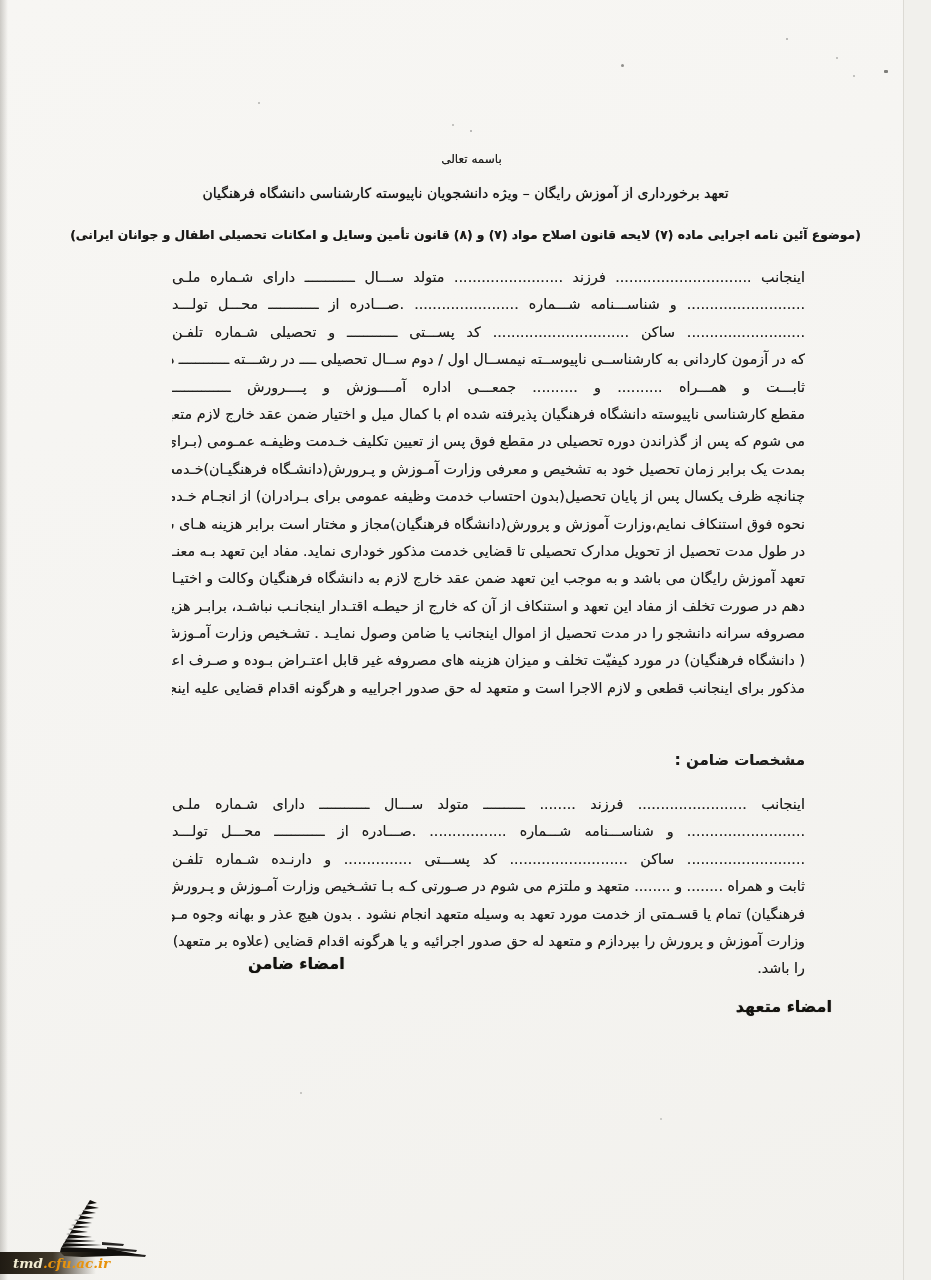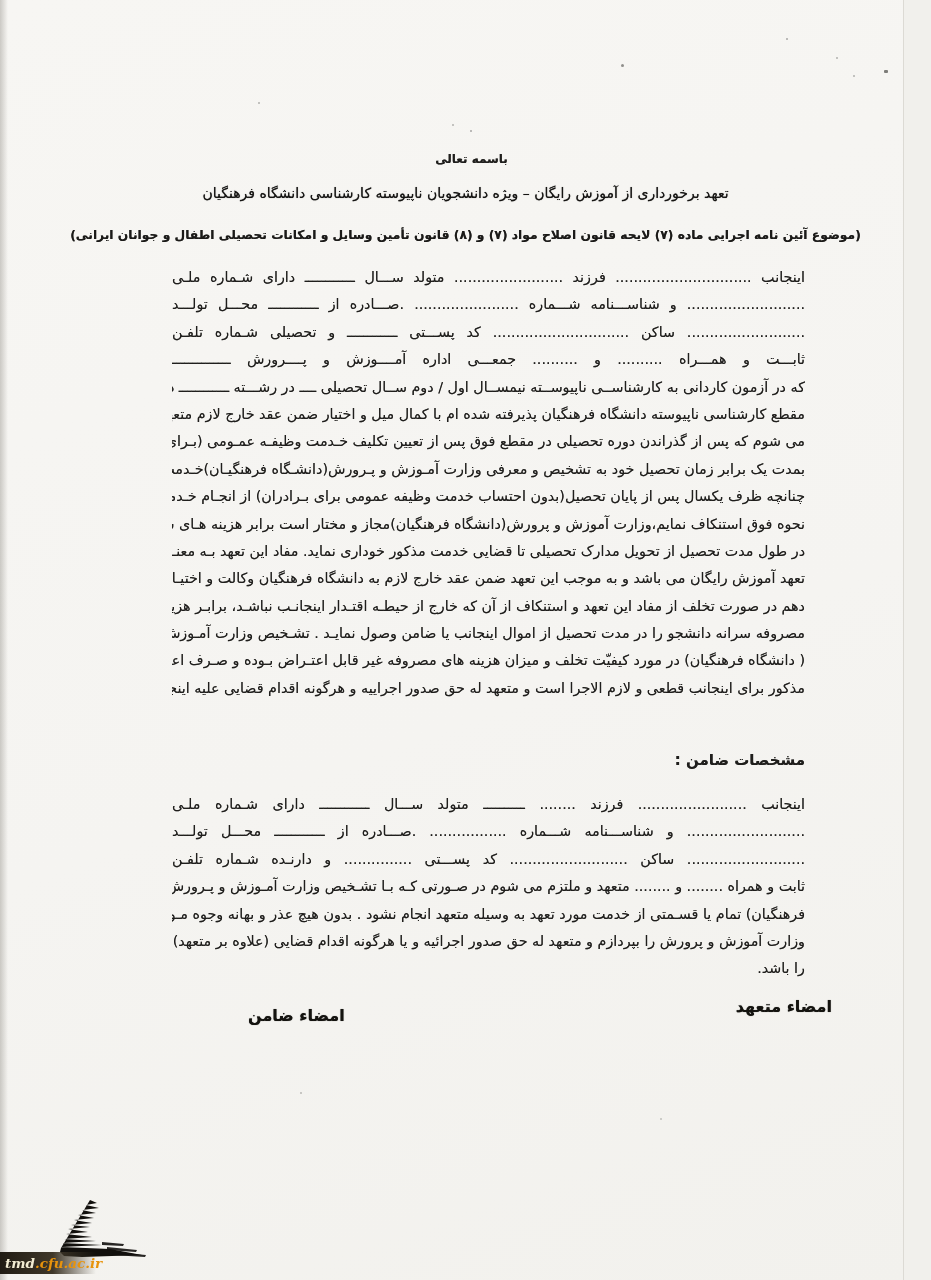--- a/index.html
+++ b/index.html
@@ -21,21 +21,21 @@
     position: absolute; left: 903px; top: 0; bottom: 0; width: 1px;
     background: #dcdad4; pointer-events: none;
   }
   .edge-right-area {
     position: absolute; left: 904px; right: 0; top: 0; bottom: 0;
     background: #f1f0ec; pointer-events: none;
   }
   .rtl { direction: rtl; unicode-bidi: plaintext; }
   .bismillah {
     position: absolute; top: 152px; left: 28px; right: 16px;
-    text-align: center; font-size: 12px; font-weight: bold;
+    text-align: center; font-size: 12px; font-weight: normal;
     text-shadow: 0 0 0.6px rgba(20,20,20,0.65);
   }
   .doc-title {
     position: absolute; top: 185px; left: 0; right: 0;
     text-align: center; font-size: 14px; font-weight: normal;
     color: #161513; text-shadow: 0 0 0.7px rgba(15,15,15,0.8);
   }
   .doc-subtitle {
     position: absolute; top: 228px; left: 0; right: 0;
     text-align: center; font-size: 12.3px; font-weight: bold;
@@ -66,26 +66,26 @@
     text-shadow: 0 0 0.5px rgba(25,25,23,0.7);
   }
   .sig {
     position: absolute;
     direction: rtl;
     font-size: 16px; font-weight: bold;
     color: #14130f;
     text-shadow: 0 0 0.7px rgba(10,10,8,0.8);
   }
   .sig-obligor  { top: 997px;  right: 99px; }
-  .sig-guarantor{ top: 1006px; left: 248px; }
+  .sig-guarantor{ top: 954px; left: 248px; }
   .ink-blob { position: absolute; left: 52px; top: 1200px; }
   .watermark {
     position: absolute; left: 0; top: 1252px;
     width: 96px; height: 22px; line-height: 22px;
-    padding-left: 5px; box-sizing: border-box;
+    padding-left: 13px; box-sizing: border-box;
     background: linear-gradient(90deg, #201b13 0%, #3f3729 55%, rgba(63,55,41,0) 100%);
     font-family: "DejaVu Serif", serif;
     font-style: italic; font-weight: bold; font-size: 13.5px;
     white-space: nowrap;
   }
   .wm-prefix { color: #f2ecd2; }
   .wm-suffix { color: #e8930c; }
   .speck {
     position: absolute; display: block;
     background: #4a4a46; border-radius: 50%;
@@ -102,22 +102,22 @@
   <div class="edge-right-line"></div>
 
   <div class="bismillah">باسمه تعالی</div>
   <div class="doc-title rtl">تعهد برخورداری از آموزش رایگان – ویژه دانشجویان ناپیوسته کارشناسی دانشگاه فرهنگیان</div>
   <div class="doc-subtitle rtl">(موضوع آئین نامه اجرایی ماده (۷) لایحه قانون اصلاح مواد (۷) و (۸) قانون تأمین وسایل و امکانات تحصیلی اطفال و جوانان ایرانی)</div>
 
   <section class="body-block body-student">
     <div class="line">اینجانب .............................. فرزند ........................ متولد ســـال ــــــــــــ دارای شـماره ملـی</div>
     <div class="line">.......................... و شناســـنامه شـــماره ....................... .صـــادره از ــــــــــــ محـــل تولـــد</div>
     <div class="line">.......................... ساکن .............................. کد پســـتی ــــــــــــ و تحصیلی شـماره تلفـن</div>
+    <div class="line">که در آزمون کاردانی به کارشناســی ناپیوســته نیمســال اول / دوم ســال تحصیلی ــــ در رشـــته ــــــــــــ در</div>
     <div class="line">ثابـــت و همـــراه .......... و .......... جمعـــی اداره آمــــوزش و پــــرورش ــــــــــــــ</div>
-    <div class="line">که در آزمون کاردانی به کارشناســی ناپیوســته نیمســال اول / دوم ســال تحصیلی ــــ در رشـــته ــــــــــــ در</div>
     <div class="line">مقطع کارشناسی ناپیوسته دانشگاه فرهنگیان پذیرفته شده ام با کمال میل و اختیار ضمن عقد خارج لازم متعهد و ملتزم</div>
     <div class="line">می شوم که پس از گذراندن دوره تحصیلی در مقطع فوق پس از تعیین تکلیف خـدمت وظیفـه عمـومی (بـرای بـرادران)</div>
     <div class="line">بمدت یک برابر زمان تحصیل خود به تشخیص و معرفی وزارت آمـوزش و پـرورش(دانشـگاه فرهنگیـان)خـدمت نمـایم .</div>
     <div class="line">چنانچه ظرف یکسال پس از پایان تحصیل(بدون احتساب خدمت وظیفه عمومی برای بـرادران) از انجـام خـدمت مـذکور بـه</div>
     <div class="line">نحوه فوق استنکاف نمایم،وزارت آموزش و پرورش(دانشگاه فرهنگیان)مجاز و مختار است برابر هزینه هـای سـرانه دانشـجو</div>
     <div class="line">در طول مدت تحصیل از تحویل مدارک تحصیلی تا قضایی خدمت مذکور خوداری نماید. مفاد این تعهد بـه معنـی اجـرای</div>
     <div class="line">تعهد آموزش رایگان می باشد و به موجب این تعهد ضمن عقد خارج لازم به دانشگاه فرهنگیان وکالت و اختیـار تـام مـی</div>
     <div class="line">دهم در صورت تخلف از مفاد این تعهد و استنکاف از آن که خارج از حیطـه اقتـدار اینجانـب نباشـد، برابـر هزینـه کمال</div>
     <div class="line">مصروفه سرانه دانشجو را در مدت تحصیل از اموال اینجانب یا ضامن وصول نمایـد . تشـخیص وزارت آمـوزش و پـرورش</div>
     <div class="line">( دانشگاه فرهنگیان) در مورد کیفیّت تخلف و میزان هزینه های مصروفه غیر قابل اعتـراض بـوده و صـرف اعـلام مرجـع</div>

